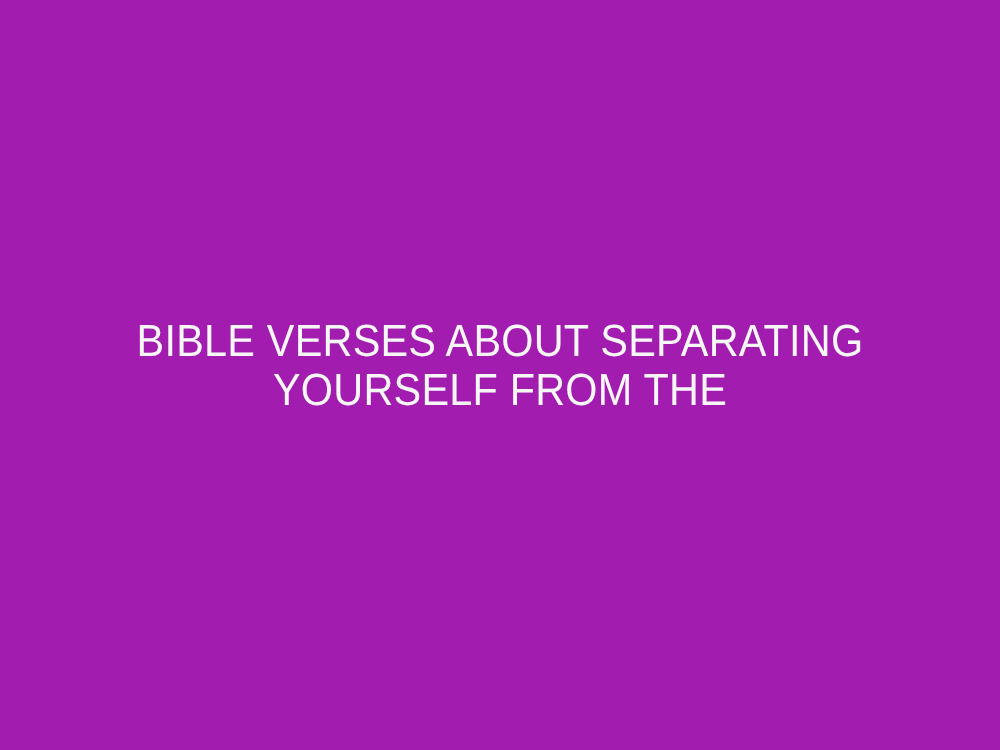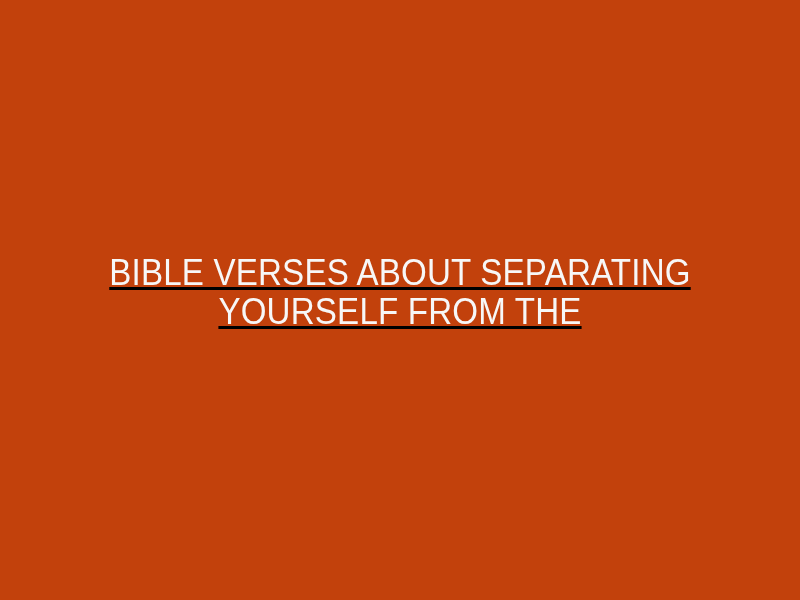--- a/index.html
+++ b/index.html
@@ -50,17 +50,17 @@
     
     transform: scaleX(0.92);
     transform-origin: center center;
     white-space: normal;
     word-break: normal;
   }
 </style>
 </head>
 <body>
 
-<div class="title-card" style="background-color: #c2410c; text-decoration: underline;">
+<div class="title-card" style="background-color: #a21caf;">
   <div class="headline-wrap">
     <h1 class="headline" style="color: rgb(247, 247, 247);">BIBLE VERSES ABOUT SEPARATING YOURSELF FROM THE</h1>
   </div>
 </div>
 
 </body></html>

